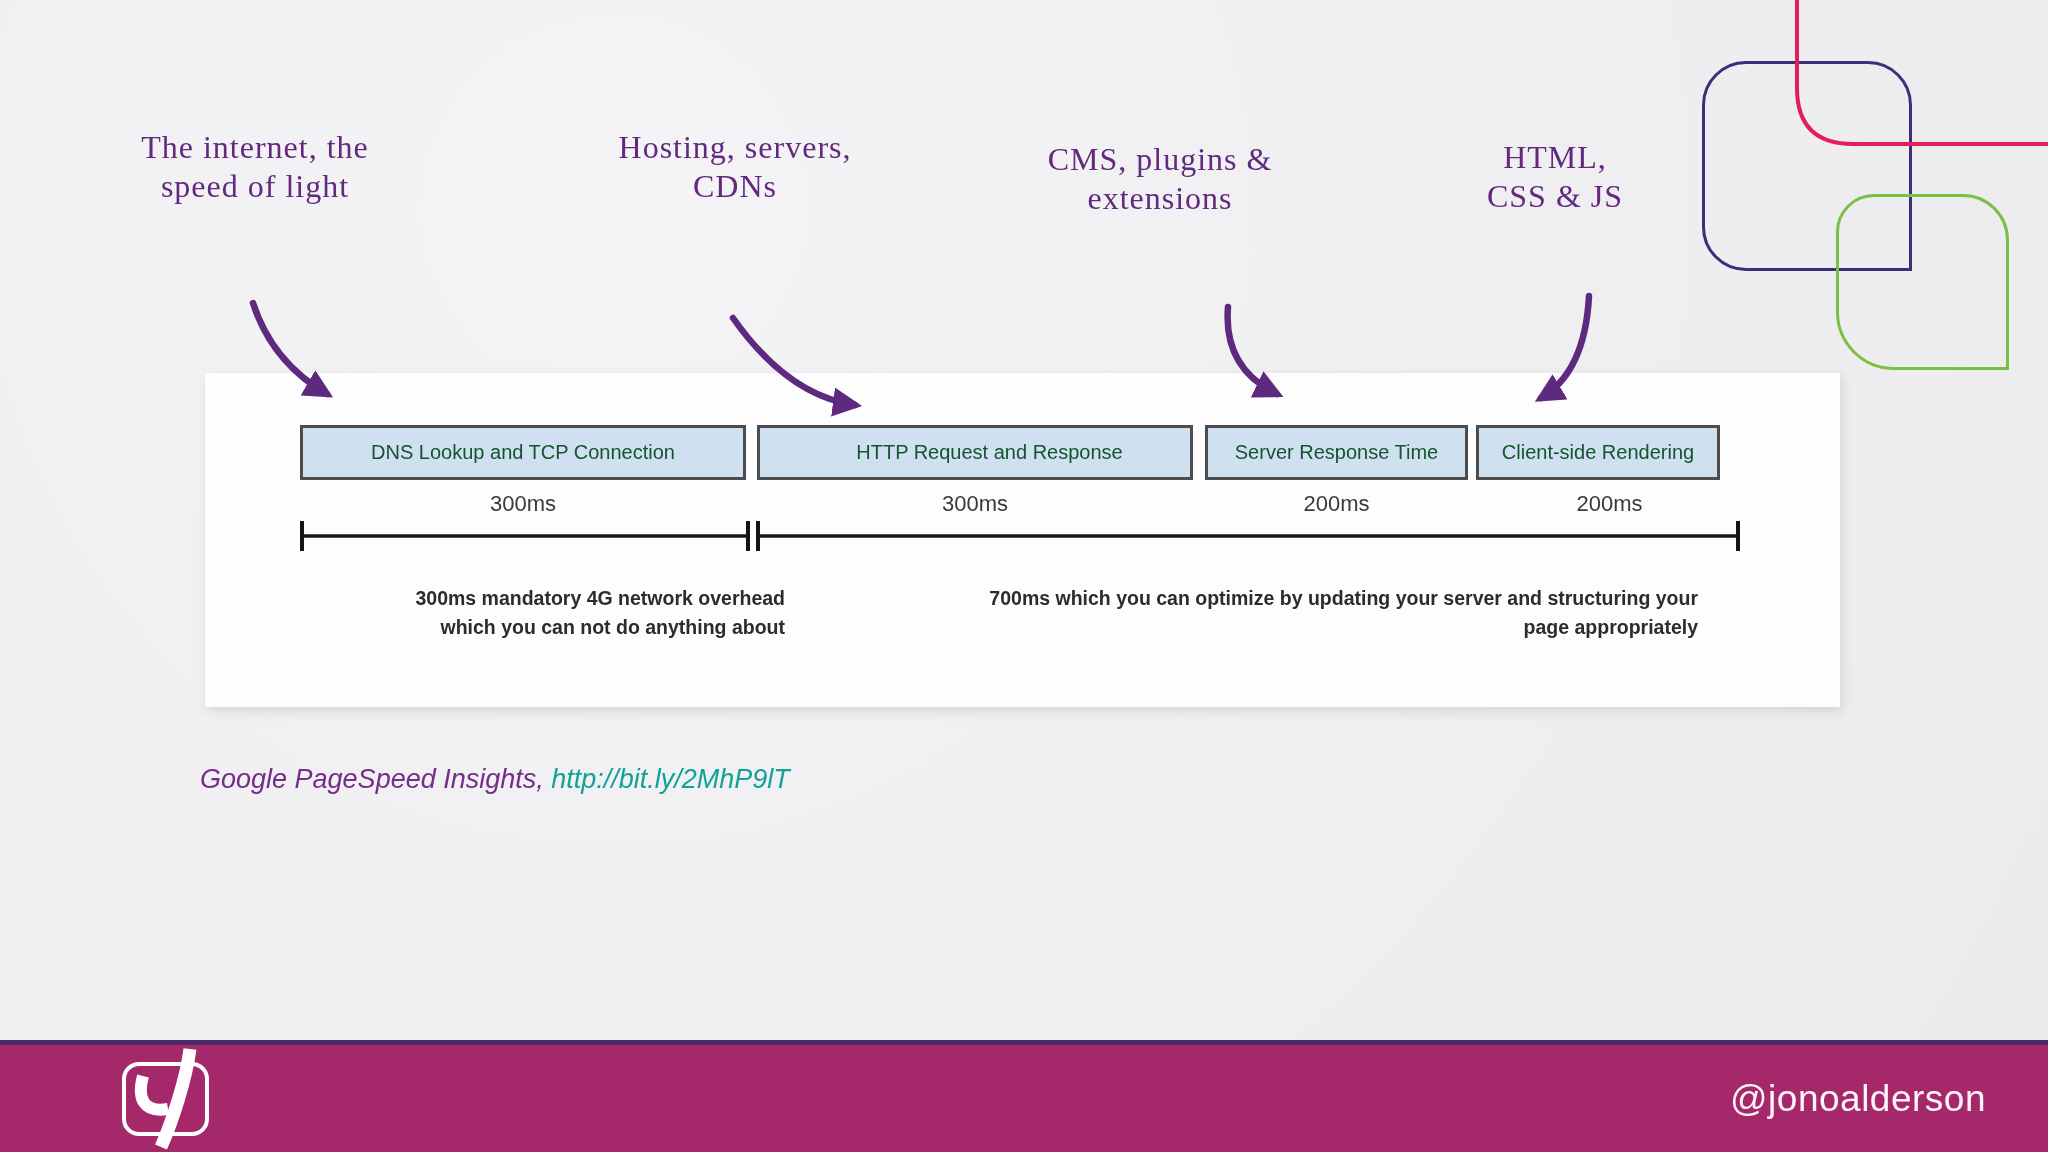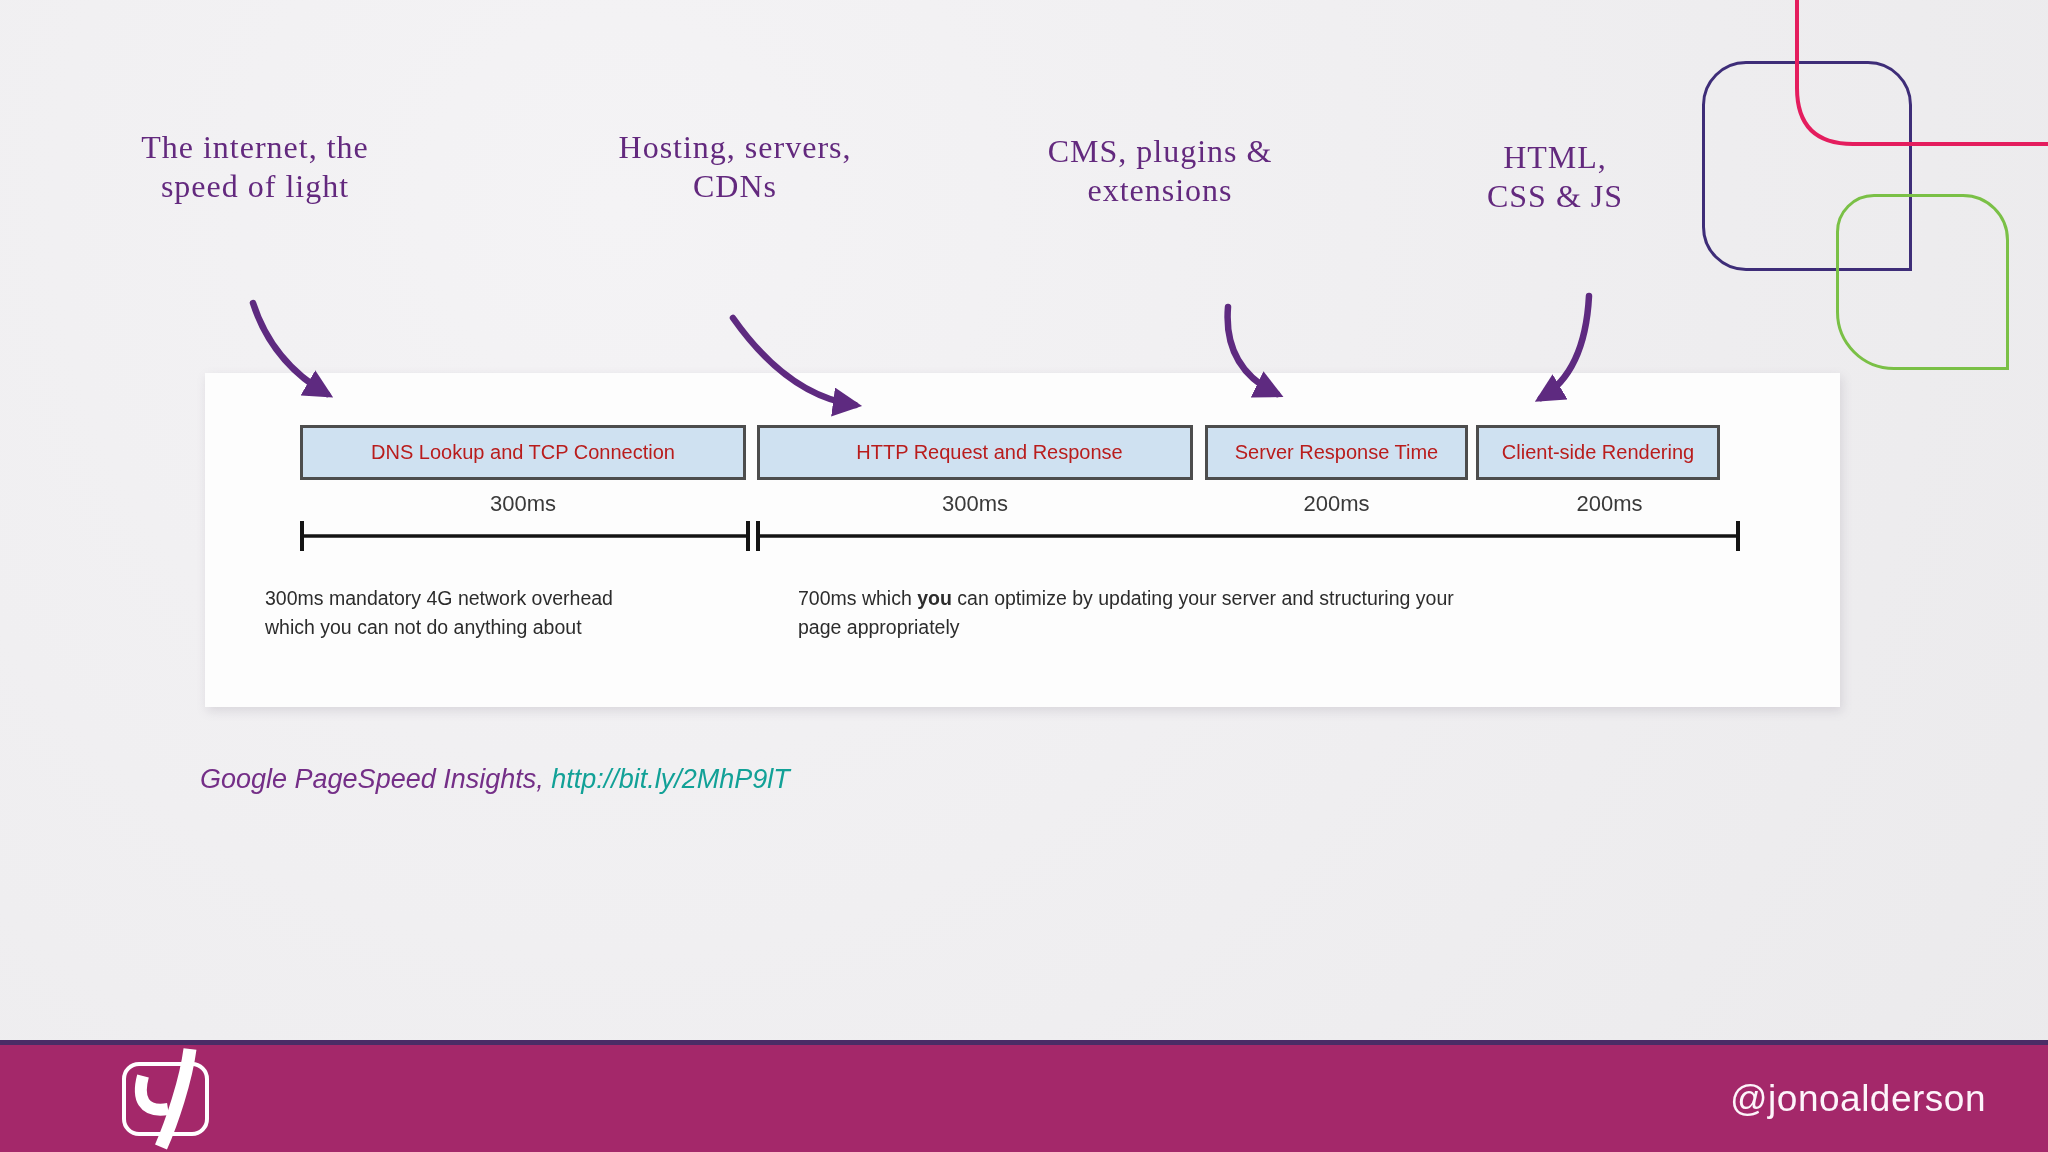--- a/index.html
+++ b/index.html
@@ -13,43 +13,43 @@
   .decor-navy{left:1702px;top:61px;width:210px;height:210px;border:3px solid #3e2d78;border-radius:44px 44px 0 44px;}
   .decor-green{left:1836px;top:194px;width:173px;height:176px;border:3px solid #7ac046;border-radius:38px 46px 0 58px;}
   svg.overlay{position:absolute;left:0;top:0;width:2048px;height:1152px;pointer-events:none;}
   
   .annotation{
     position:absolute;color:#63297e;text-align:center;
     font-family:cursive;font-size:32px;line-height:1.22;letter-spacing:1px;
   }
   .ann-1{left:30px;top:128px;width:450px;}
   .ann-2{left:515px;top:128px;width:440px;}
-  .ann-3{left:955px;top:132px;width:410px;}
+  .ann-3{left:955px;top:140px;width:410px;}
   .ann-4{left:1370px;top:138px;width:370px;}
   
   .panel{
     position:absolute;left:205px;top:373px;width:1635px;height:334px;
     background:#fdfdfd;box-shadow:2px 4px 10px rgba(110,100,120,0.18);
   }
   .phase-box{
     position:absolute;top:425px;height:55px;box-sizing:border-box;
     background:#cfe1f1;border:3px solid #4d4d4d;
     display:flex;align-items:center;justify-content:center;
-    font-size:20px;color:#b91c1c;
+    font-size:20px;color:#14532d;
   }
   .box-1{left:300px;width:446px;}
   .box-2{left:757px;width:436px;padding-left:29px;}
   .box-3{left:1205px;width:263px;}
   .box-4{left:1476px;width:244px;}
   .duration{position:absolute;top:491px;text-align:center;font-size:22px;color:#3a3a3a;}
   .dur-1{left:300px;width:446px;}
   .dur-2{left:757px;width:436px;}
   .dur-3{left:1205px;width:263px;}
   .dur-4{left:1476px;width:267px;}
-  .caption{position:absolute;top:584px;text-align:left;font-size:19.5px;line-height:29px;color:#2c2c2c;}
+  .caption{position:absolute;top:584px;text-align:right;font-size:19.5px;line-height:29px;color:#2c2c2c;font-weight:bold;}
   .cap-1{left:265px;width:520px;}
   .cap-2{left:798px;width:900px;}
   
   .citation{position:absolute;left:200px;top:764px;font-size:27px;font-style:italic;}
   .cite-source{color:#742e87;}
   .cite-link{color:#12a197;cursor:pointer;}
   
   .footer-separator{position:absolute;left:0;top:1040px;width:2048px;height:5px;background:#4a2c66;}
   .footer-bar{position:absolute;left:0;top:1045px;width:2048px;height:107px;background:#a4286a;}
   .logo{position:absolute;left:110px;top:1046px;width:100px;height:104px;}

